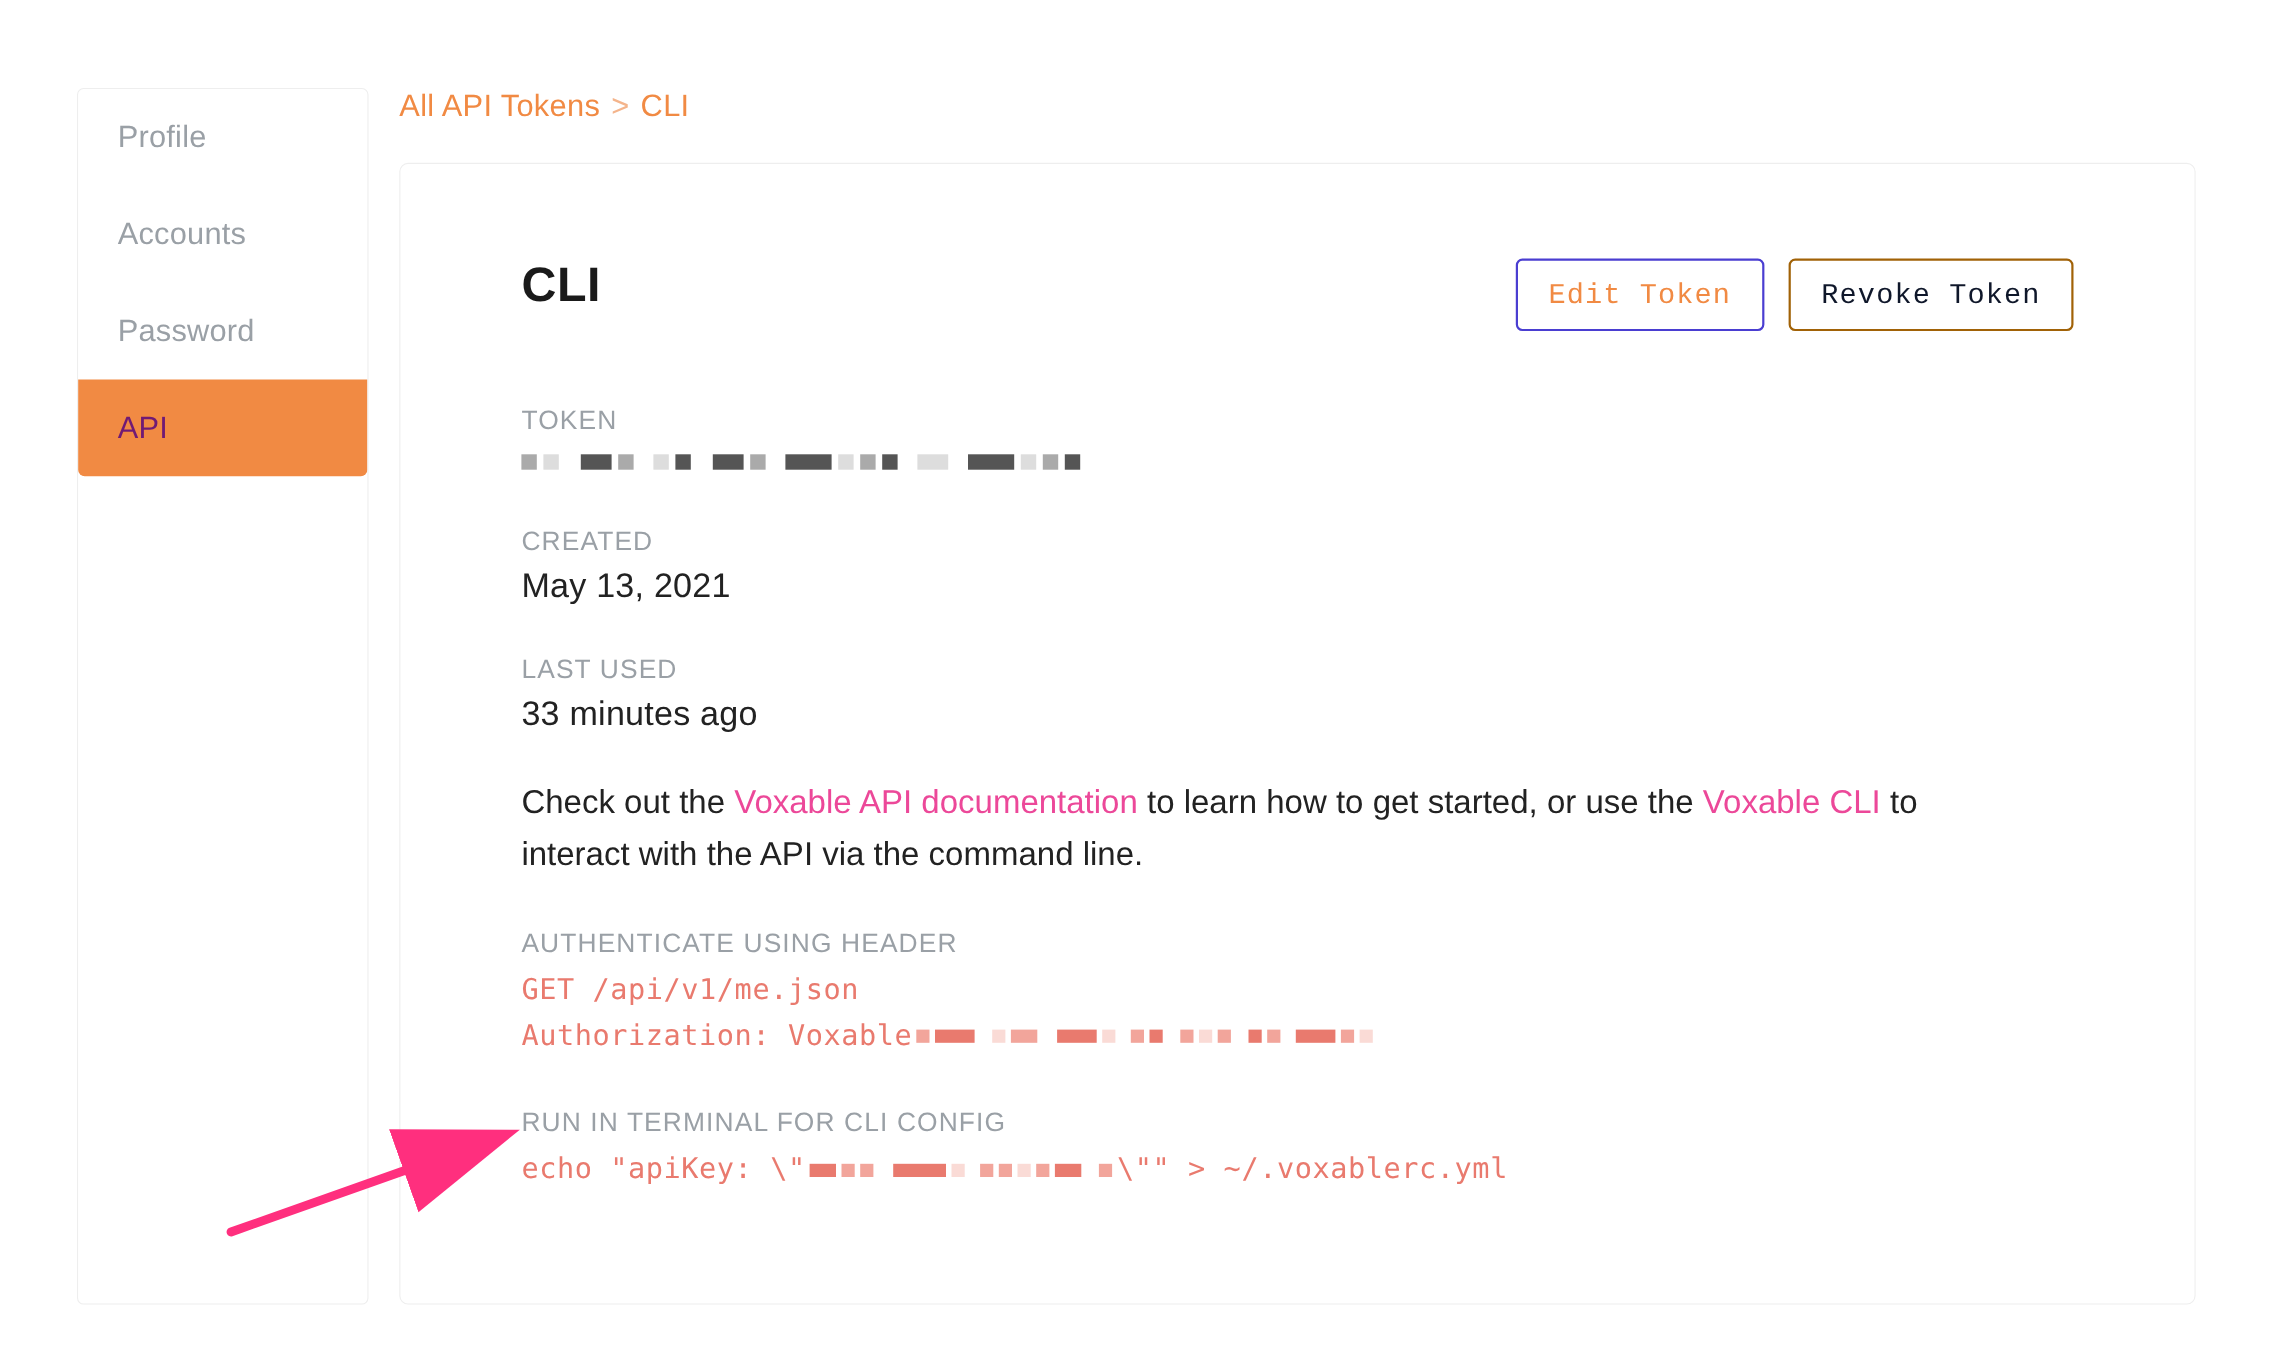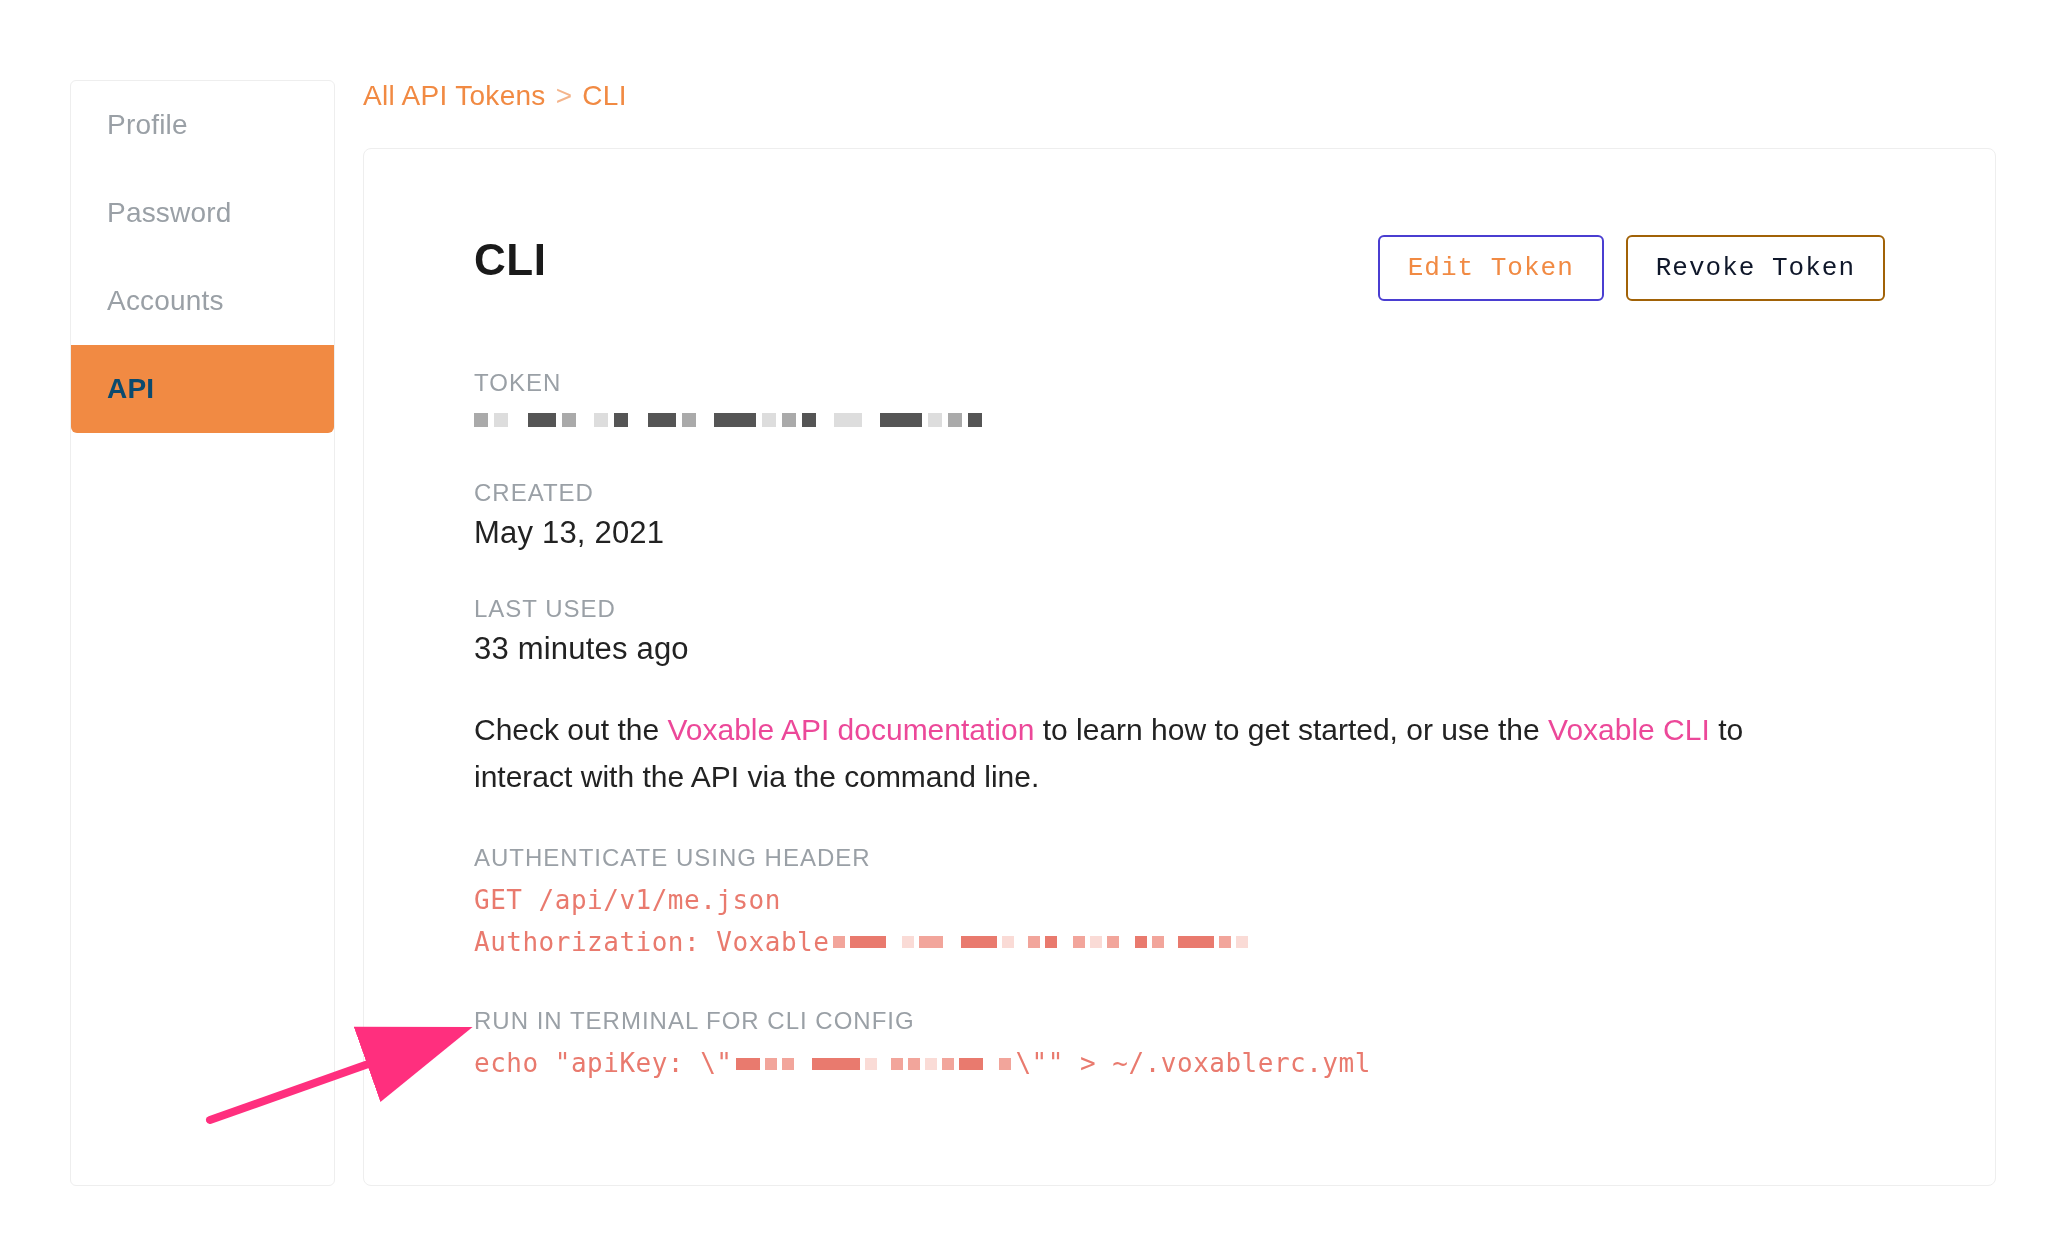--- a/index.html
+++ b/index.html
@@ -30,23 +30,22 @@
   }
   .sidebar .nav-item {
     padding: 28px 36px;
     font-size: 28px;
     color: #9aa0a6;
     cursor: pointer;
     letter-spacing: 0.2px;
   }
   .sidebar .nav-item.active {
     background: #f18a43;
-    color: #0c4a6e;
+    color: #701a75;
     border-radius: 0 0 6px 6px;
-    font-weight: bold;
   }
 
   
   .main {
     flex: 1;
     display: flex;
     flex-direction: column;
   }
 
   .breadcrumb {
@@ -176,22 +175,22 @@
     pointer-events: none;
   }
 </style>
 </head>
 <body>
 
 <div class="wrap">
 
   <nav class="sidebar">
     <div class="nav-item">Profile</div>
+    <div class="nav-item">Accounts</div>
     <div class="nav-item">Password</div>
-    <div class="nav-item">Accounts</div>
     <div class="nav-item active">API</div>
   </nav>
 
   <div class="main">
 
     <div class="breadcrumb">
       <span>All API Tokens</span>
       <span class="sep">&gt;</span>
       <span>CLI</span>
     </div>

